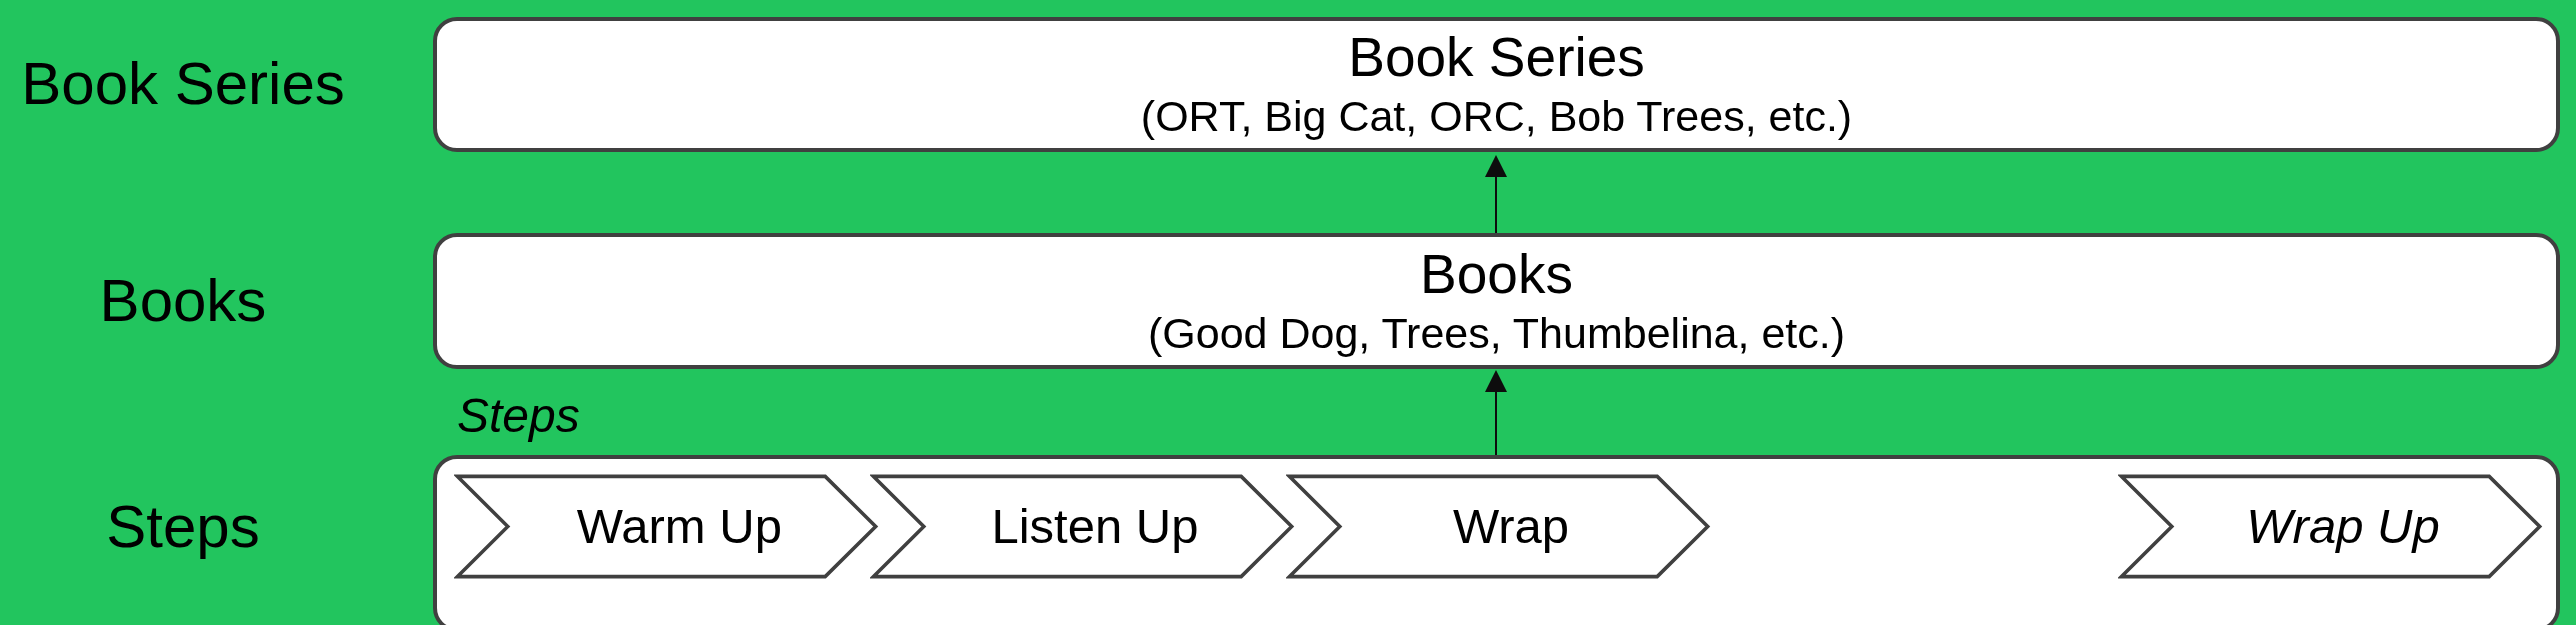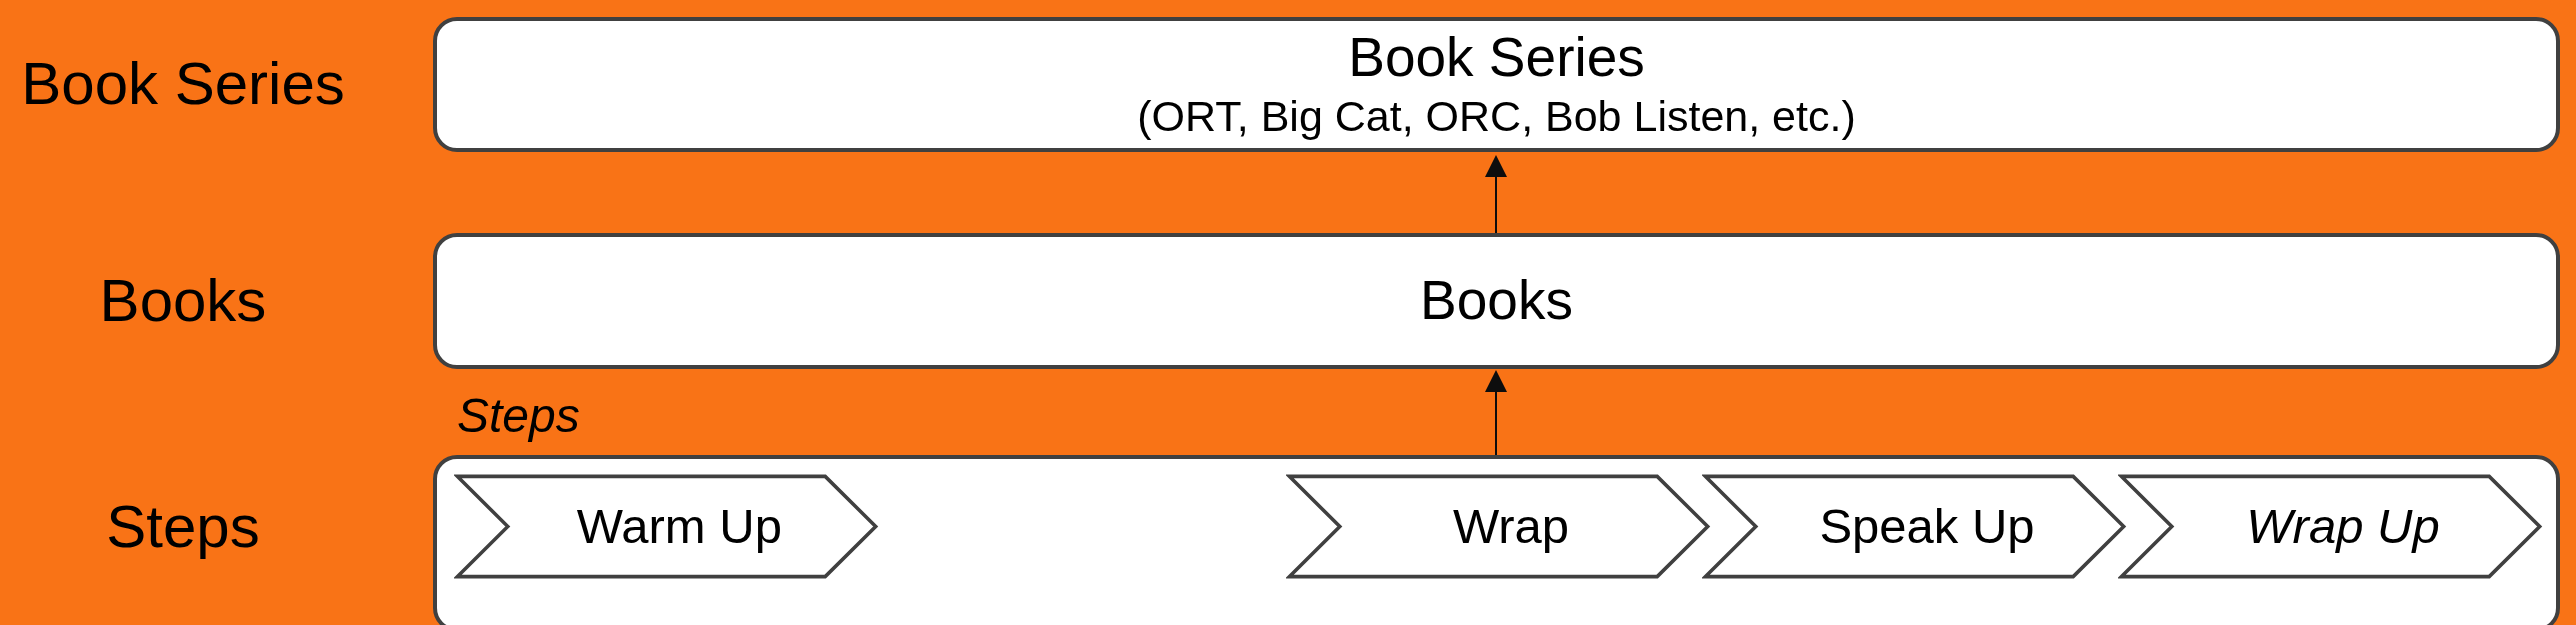--- a/index.html
+++ b/index.html
@@ -4,21 +4,21 @@
 <style>
   html, body {
     margin: 0;
     padding: 0;
     background: #ffffff;
   }
   #canvas {
     position: relative;
     width: 2576px;
     height: 626px;
-    background: #f97316;
+    background: #22c55e;
     font-family: "Liberation Sans", "DejaVu Sans", sans-serif;
     color: #000000;
     overflow: hidden;
   }
 
   
   .row-label {
     position: absolute;
     left: 0;
     width: 366px;
@@ -128,62 +128,63 @@
 <body>
 
 <div id="canvas">
 
   <div class="row-label r1">Book Series</div>
   <div class="row-label r2">Books</div>
   <div class="row-label r3">Steps</div>
 
   <div class="level-box" id="box-book-series">
     <div class="box-title">Book Series</div>
-    <div class="box-subtitle">(ORT, Big Cat, ORC, Bob Listen, etc.)</div>
+    <div class="box-subtitle">(ORT, Big Cat, ORC, Bob Trees, etc.)</div>
   </div>
 
   <div class="connector" id="connector-books-to-series">
     <div class="arrow-head"></div>
     <div class="arrow-line"></div>
   </div>
 
   <div class="level-box" id="box-books">
     <div class="box-title">Books</div>
+    <div class="box-subtitle">(Good Dog, Trees, Thumbelina, etc.)</div>
   </div>
 
   <div class="connector" id="connector-steps-to-books">
     <div class="arrow-head"></div>
     <div class="arrow-line"></div>
   </div>
 
   <div class="steps-caption">Steps</div>
 
   <div class="level-box" id="box-steps">
 
     <div class="chevron c1">
       <svg width="425" height="105" viewBox="-3 -3 536 133">
         <polygon points="0,0 466,0 530,63.5 466,127 0,127 64,63.5" fill="#ffffff" stroke="#404040" stroke-width="4.5" stroke-linejoin="miter"></polygon>
       </svg>
       <div class="chev-label">Warm Up</div>
     </div>
 
+    <div class="chevron c2">
+      <svg width="425" height="105" viewBox="-3 -3 536 133">
+        <polygon points="0,0 466,0 530,63.5 466,127 0,127 64,63.5" fill="#ffffff" stroke="#404040" stroke-width="4.5" stroke-linejoin="miter"></polygon>
+      </svg>
+      <div class="chev-label">Listen Up</div>
+    </div>
 
     <div class="chevron c3">
       <svg width="425" height="105" viewBox="-3 -3 536 133">
         <polygon points="0,0 466,0 530,63.5 466,127 0,127 64,63.5" fill="#ffffff" stroke="#404040" stroke-width="4.5" stroke-linejoin="miter"></polygon>
       </svg>
       <div class="chev-label">Wrap</div>
     </div>
 
-    <div class="chevron c4">
-      <svg width="425" height="105" viewBox="-3 -3 536 133">
-        <polygon points="0,0 466,0 530,63.5 466,127 0,127 64,63.5" fill="#ffffff" stroke="#404040" stroke-width="4.5" stroke-linejoin="miter"></polygon>
-      </svg>
-      <div class="chev-label">Speak Up</div>
-    </div>
 
     <div class="chevron c5">
       <svg width="425" height="105" viewBox="-3 -3 536 133">
         <polygon points="0,0 466,0 530,63.5 466,127 0,127 64,63.5" fill="#ffffff" stroke="#404040" stroke-width="4.5" stroke-linejoin="miter"></polygon>
       </svg>
       <div class="chev-label">Wrap Up</div>
     </div>
 
   </div>
 

